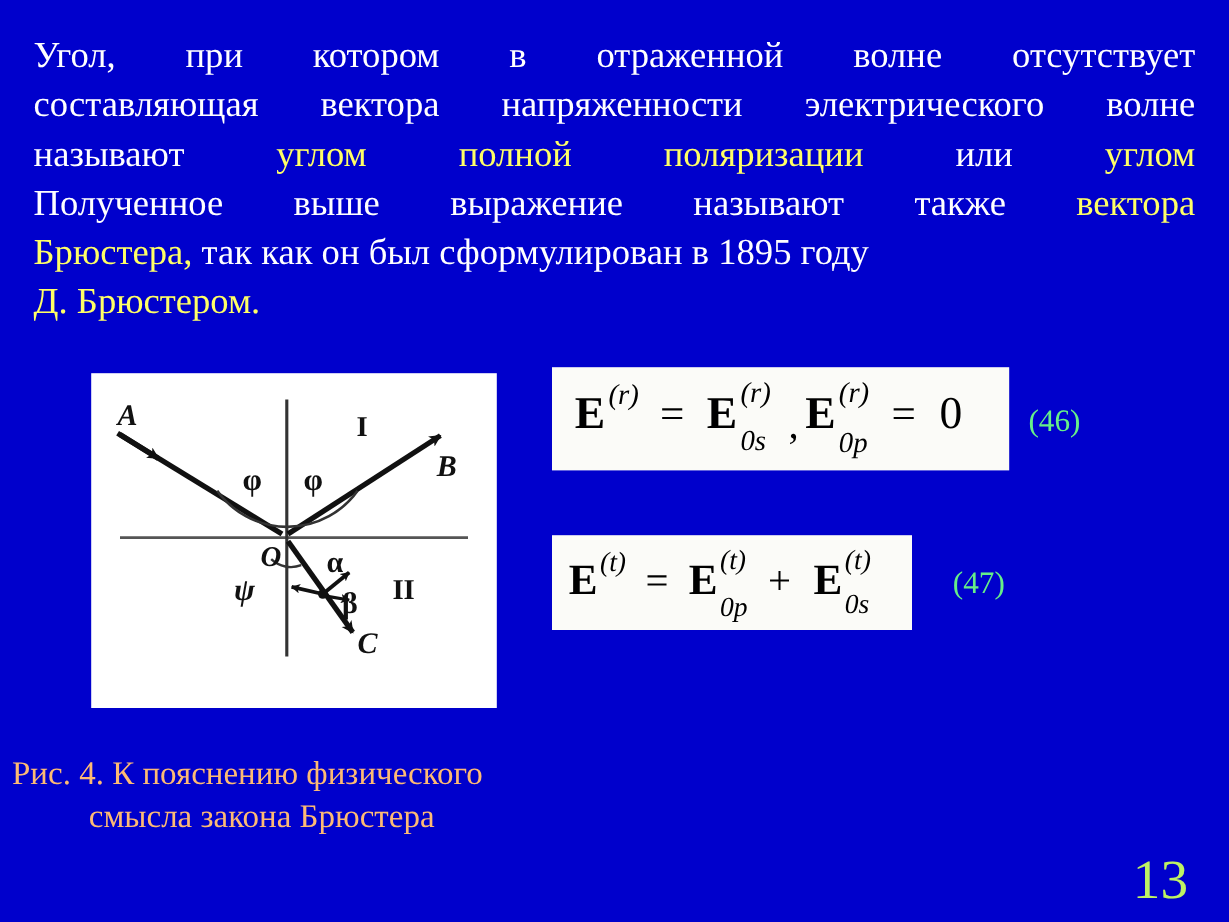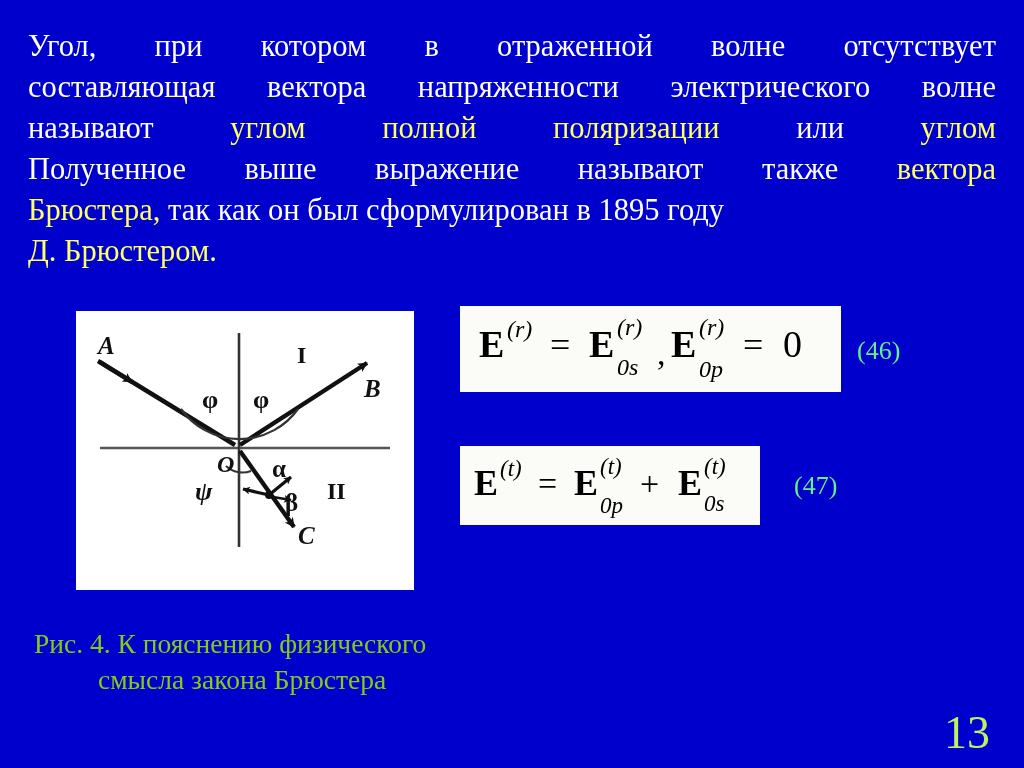--- a/index.html
+++ b/index.html
@@ -103,23 +103,23 @@
     text-align: right;
   }
   #eq-number-47 {
     left: 794px;
     top: 471px;
   }
 
   
   .caption {
     position: absolute;
-    left: 34px;
+    left: 10px;
     top: 626px;
-    color: #84cc16;
+    color: #fdba74;
     font-size: 27.5px;
     line-height: 36px;
     font-family: "Liberation Serif", serif;
   }
   .caption .cap-line-2 {
     display: block;
     padding-left: 64px;
   }
 
   

